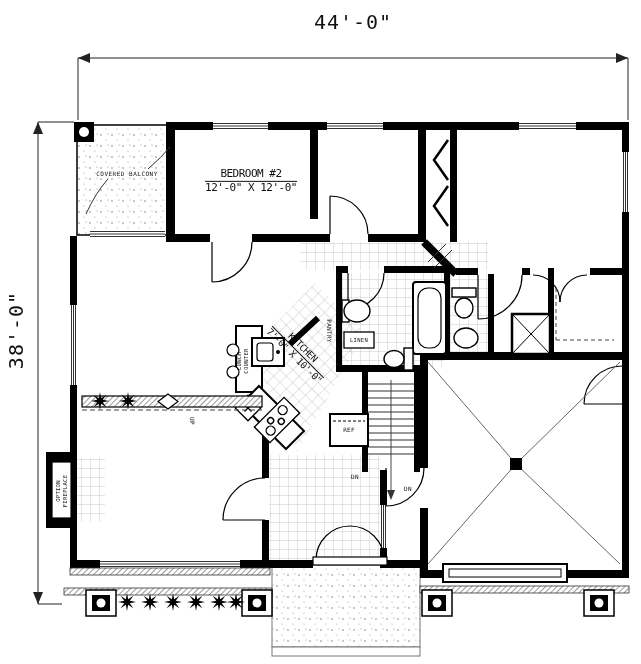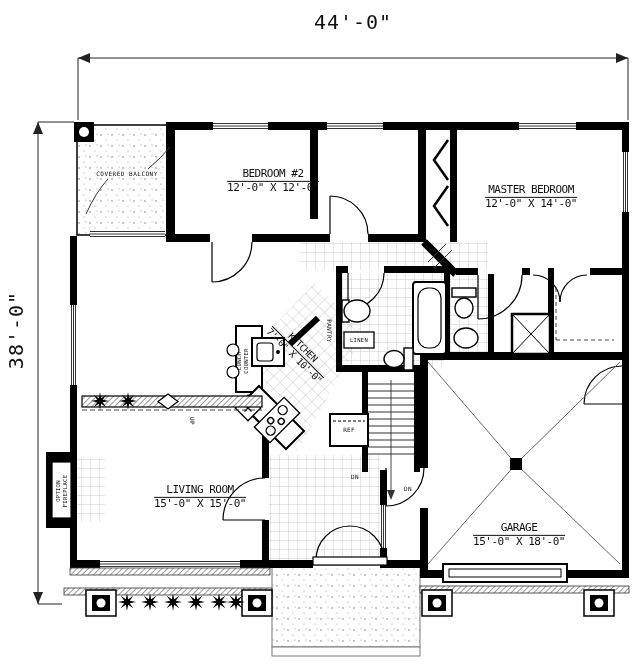--- a/index.html
+++ b/index.html
@@ -318,39 +318,27 @@
       <path d="M86,214 Q96,192 108,179"></path>
       <path d="M148,169 Q162,157 170,147"></path>
     </g>
   </svg>
 
   <div class="dim" style="left:353px;top:22px;">44'-0"</div>
   <div class="dim vert" style="left:16px;top:330px;">38'-0"</div>
 
   <div class="balcony-label" style="left:127px;top:173px;">COVERED BALCONY</div>
 
-  <div class="room-label" style="left:251px;top:181px;margin-left:22px;">
+  <div class="room-label" style="left:251px;top:181px;">
     <span class="name">BEDROOM #2</span>
     <span class="dims">12'-0" X 12'-0"</span>
-  </div>
-  <div class="room-label" style="left:531px;top:197px;">
-    <span class="name">MASTER BEDROOM</span>
-    <span class="dims">12'-0" X 14'-0"</span>
   </div>
   <div class="room-label diag" style="left:298px;top:352px;font-size:9.5px;">
     <span class="name">KITCHEN</span>
     <span class="dims">7'-0" X 10'-0"</span>
-  </div>
-  <div class="room-label" style="left:200px;top:497px;">
-    <span class="name">LIVING ROOM</span>
-    <span class="dims">15'-0" X 15'-0"</span>
-  </div>
-  <div class="room-label" style="left:519px;top:535px;">
-    <span class="name">GARAGE</span>
-    <span class="dims">15'-0" X 18'-0"</span>
   </div>
 
   <div class="tag r90" style="left:329px;top:331px;">PANTRY</div>
   <div class="tag tiny" style="left:359px;top:340px;">LINEN</div>
   <div class="tag rm90 tiny" style="left:243px;top:361px;">
     <span style="display:block;">LUNCH</span>
     <span style="display:block;">COUNTER</span>
   </div>
   <div class="tag" style="left:349px;top:430px;">REF</div>
   <div class="tag r90" style="left:192px;top:421px;">UP</div>

